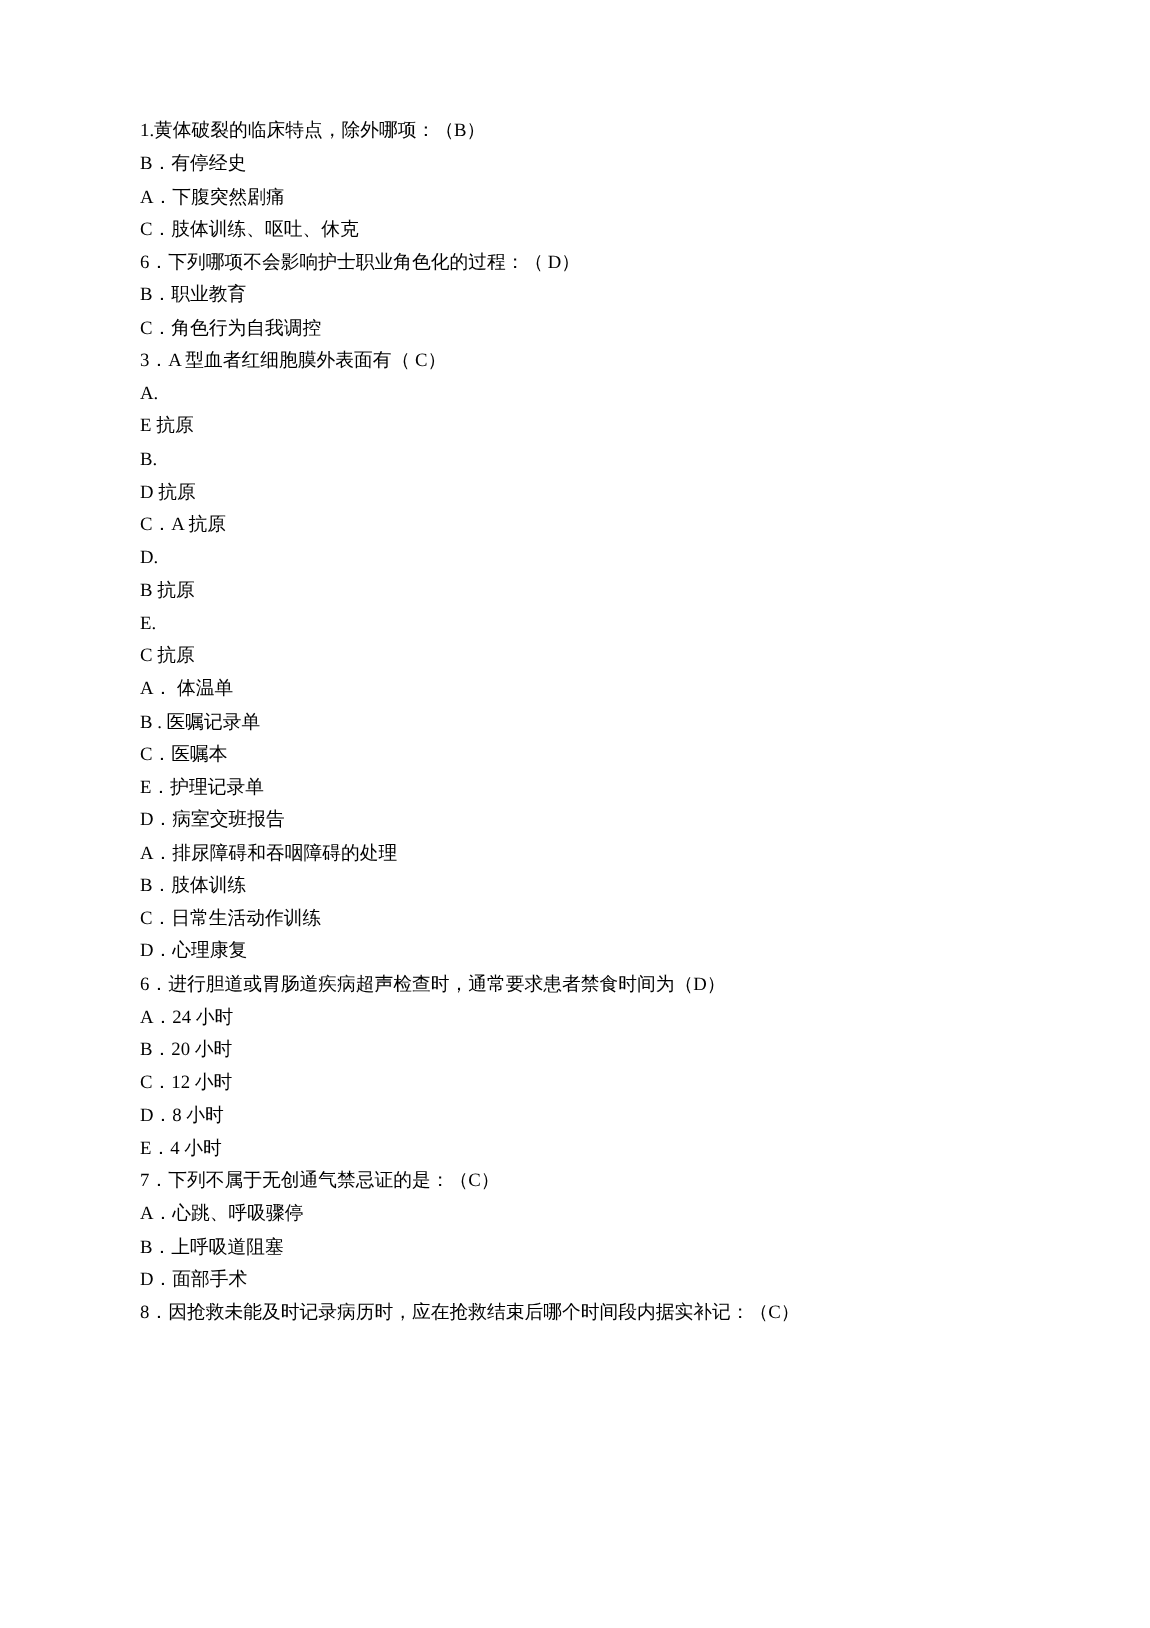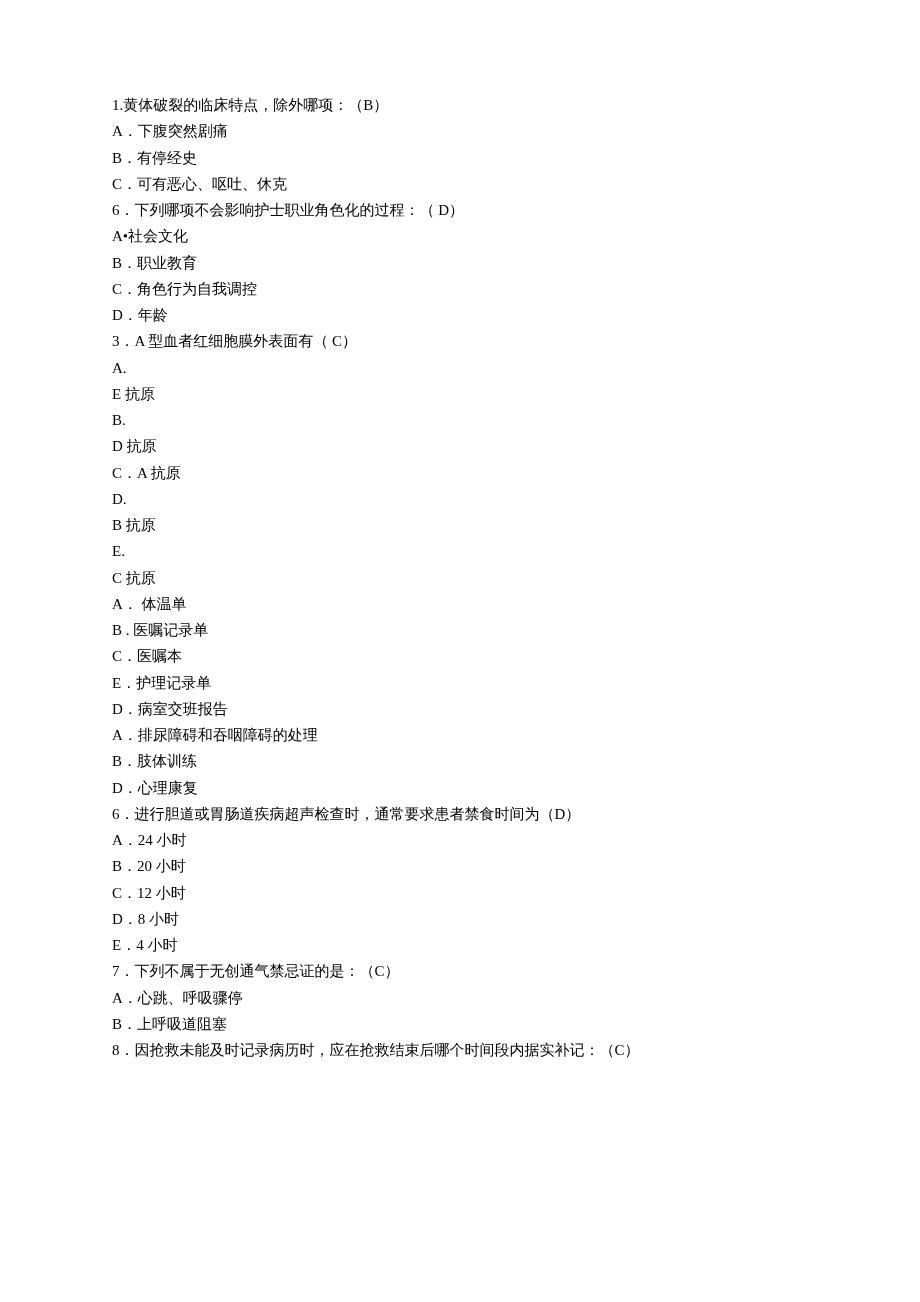--- a/index.html
+++ b/index.html
@@ -18,50 +18,50 @@
   .line {
     white-space: pre-wrap;
   }
 </style>
 </head>
 <body>
 
 <div class="page">
   <div id="content">
       <div class="line">1.黄体破裂的临床特点，除外哪项：（B）</div>
+      <div class="line">B．有停经史</div>
       <div class="line">A．下腹突然剧痛</div>
-      <div class="line">B．有停经史</div>
-      <div class="line">C．可有恶心、呕吐、休克</div>
+      <div class="line">C．肢体训练、呕吐、休克</div>
       <div class="line">6．下列哪项不会影响护士职业角色化的过程：（ D）</div>
-      <div class="line">A•社会文化</div>
       <div class="line">B．职业教育</div>
       <div class="line">C．角色行为自我调控</div>
-      <div class="line">D．年龄</div>
       <div class="line">3．A 型血者红细胞膜外表面有（ C）</div>
       <div class="line">A.</div>
       <div class="line">E 抗原</div>
       <div class="line">B.</div>
       <div class="line">D 抗原</div>
       <div class="line">C．A 抗原</div>
       <div class="line">D.</div>
       <div class="line">B 抗原</div>
       <div class="line">E.</div>
       <div class="line">C 抗原</div>
       <div class="line">A． 体温单</div>
       <div class="line">B . 医嘱记录单</div>
       <div class="line">C．医嘱本</div>
       <div class="line">E．护理记录单</div>
       <div class="line">D．病室交班报告</div>
       <div class="line">A．排尿障碍和吞咽障碍的处理</div>
       <div class="line">B．肢体训练</div>
+      <div class="line">C．日常生活动作训练</div>
       <div class="line">D．心理康复</div>
       <div class="line">6．进行胆道或胃肠道疾病超声检查时，通常要求患者禁食时间为（D）</div>
       <div class="line">A．24 小时</div>
       <div class="line">B．20 小时</div>
       <div class="line">C．12 小时</div>
       <div class="line">D．8 小时</div>
       <div class="line">E．4 小时</div>
       <div class="line">7．下列不属于无创通气禁忌证的是：（C）</div>
       <div class="line">A．心跳、呼吸骤停</div>
       <div class="line">B．上呼吸道阻塞</div>
+      <div class="line">D．面部手术</div>
       <div class="line">8．因抢救未能及时记录病历时，应在抢救结束后哪个时间段内据实补记：（C）</div>
     </div>
 </div>
 
 </body></html>

